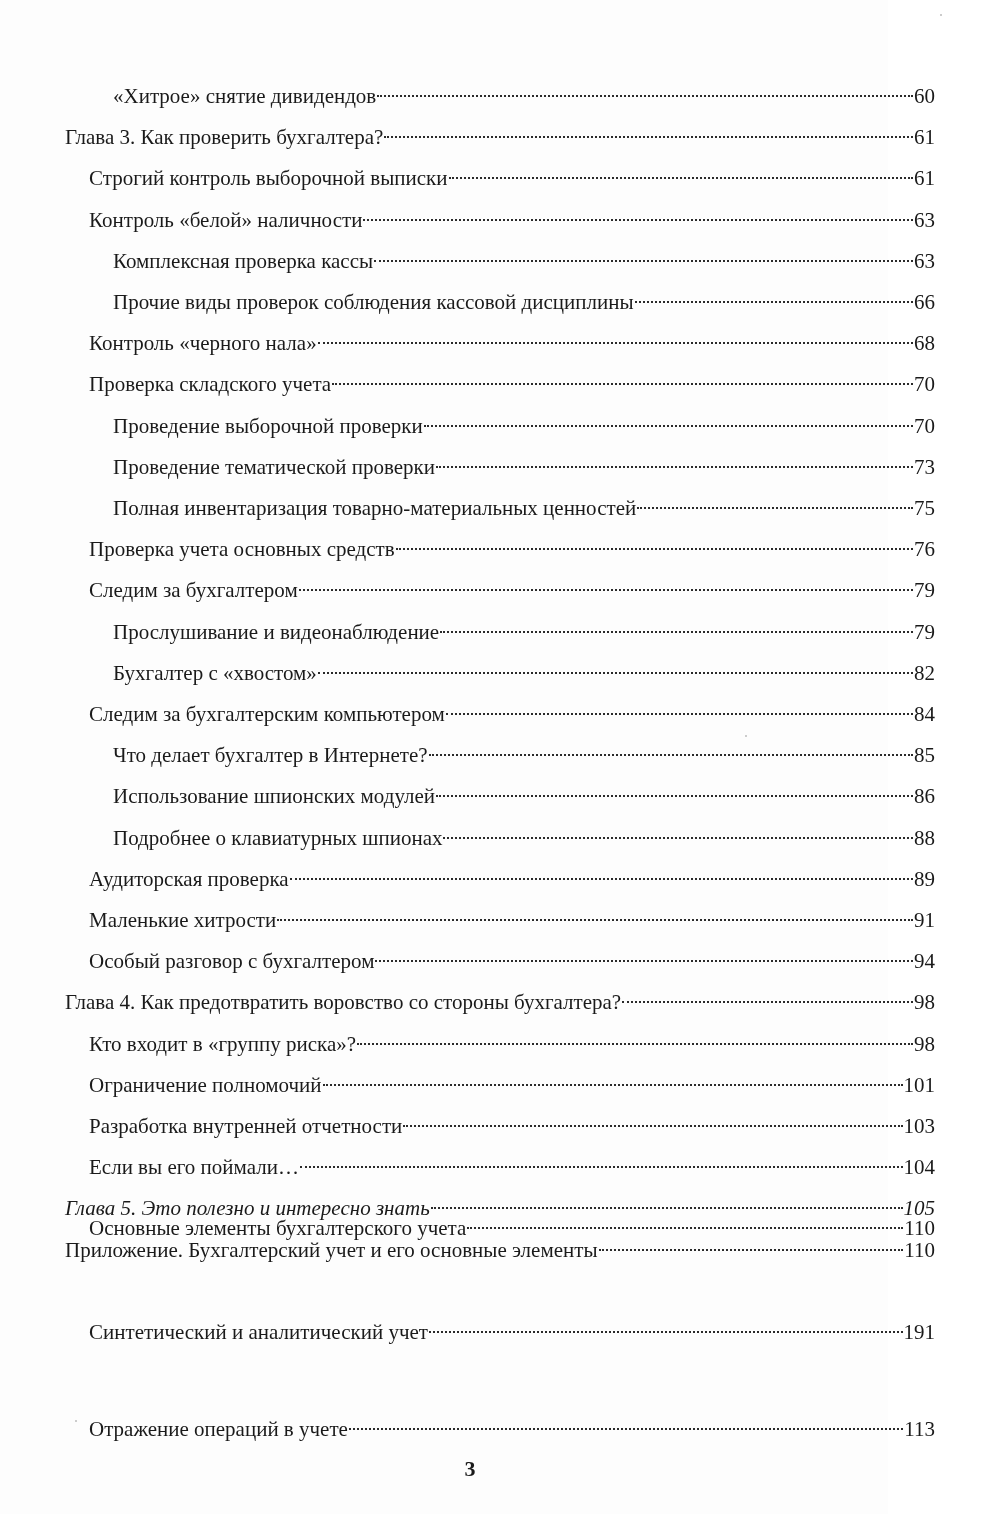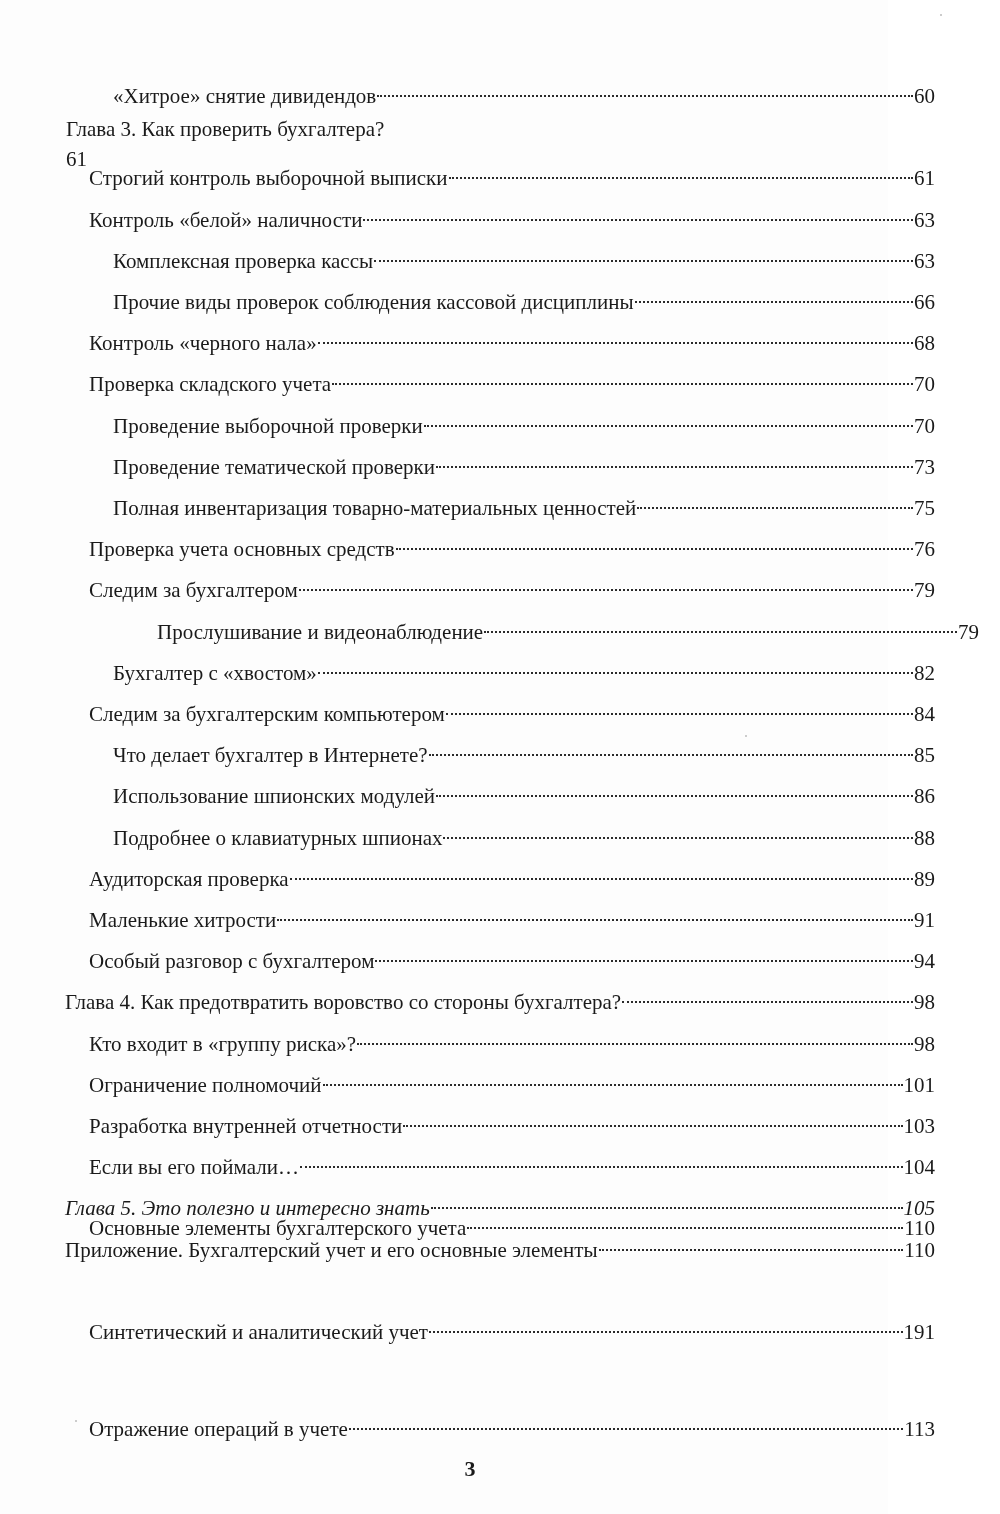--- a/index.html
+++ b/index.html
@@ -80,21 +80,21 @@
 </head>
 <body>
 
 <div class="page">
   <div class="toc" id="toc">
       <div class="toc-row lvl2" style="top: 0px;">
         <span class="toc-title">«Хитрое» снятие дивидендов</span>
         <span class="toc-dots"></span>
         <span class="toc-page">60</span>
       </div>
-      <div class="toc-row lvl0" style="top: 41px; flex-direction: column;">
+      <div class="toc-row lvl0" style="top: 41px;">
         <span class="toc-title">Глава 3. Как проверить бухгалтера?</span>
         <span class="toc-dots"></span>
         <span class="toc-page">61</span>
       </div>
       <div class="toc-row lvl1" style="top: 82px;">
         <span class="toc-title">Строгий контроль выборочной выписки</span>
         <span class="toc-dots"></span>
         <span class="toc-page">61</span>
       </div>
       <div class="toc-row lvl1" style="top: 124px;">
@@ -140,21 +140,21 @@
       <div class="toc-row lvl1" style="top: 453px;">
         <span class="toc-title">Проверка учета основных средств</span>
         <span class="toc-dots"></span>
         <span class="toc-page">76</span>
       </div>
       <div class="toc-row lvl1" style="top: 494px;">
         <span class="toc-title">Следим за бухгалтером</span>
         <span class="toc-dots"></span>
         <span class="toc-page">79</span>
       </div>
-      <div class="toc-row lvl2" style="top: 536px; margin-left: 44px;">
+      <div class="toc-row lvl2" style="top: 536px;">
         <span class="toc-title">Прослушивание и видеонаблюдение</span>
         <span class="toc-dots"></span>
         <span class="toc-page">79</span>
       </div>
       <div class="toc-row lvl2" style="top: 577px;">
         <span class="toc-title">Бухгалтер с «хвостом»</span>
         <span class="toc-dots"></span>
         <span class="toc-page">82</span>
       </div>
       <div class="toc-row lvl1" style="top: 618px;">

